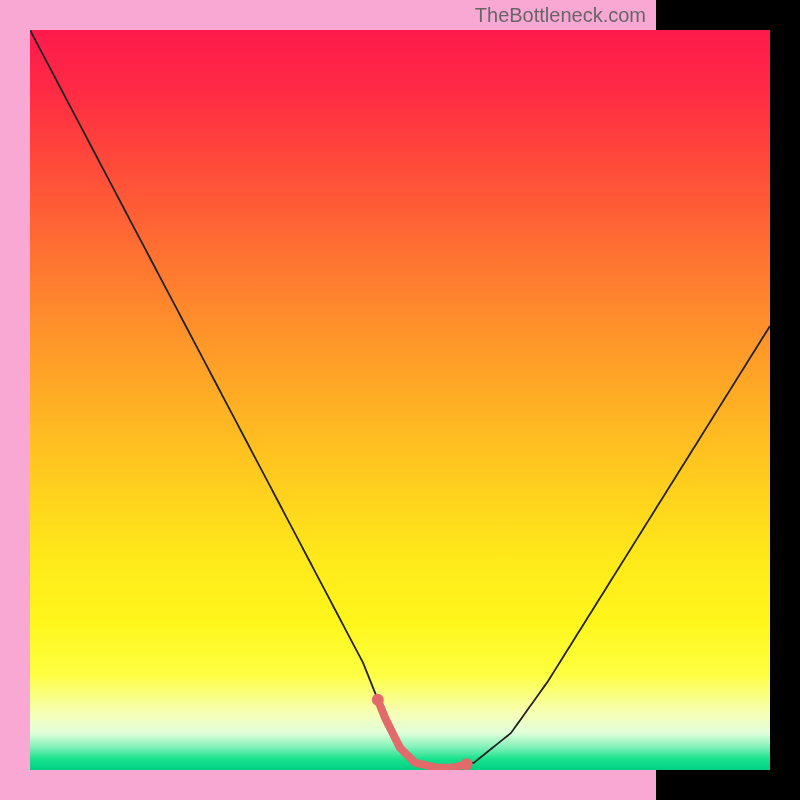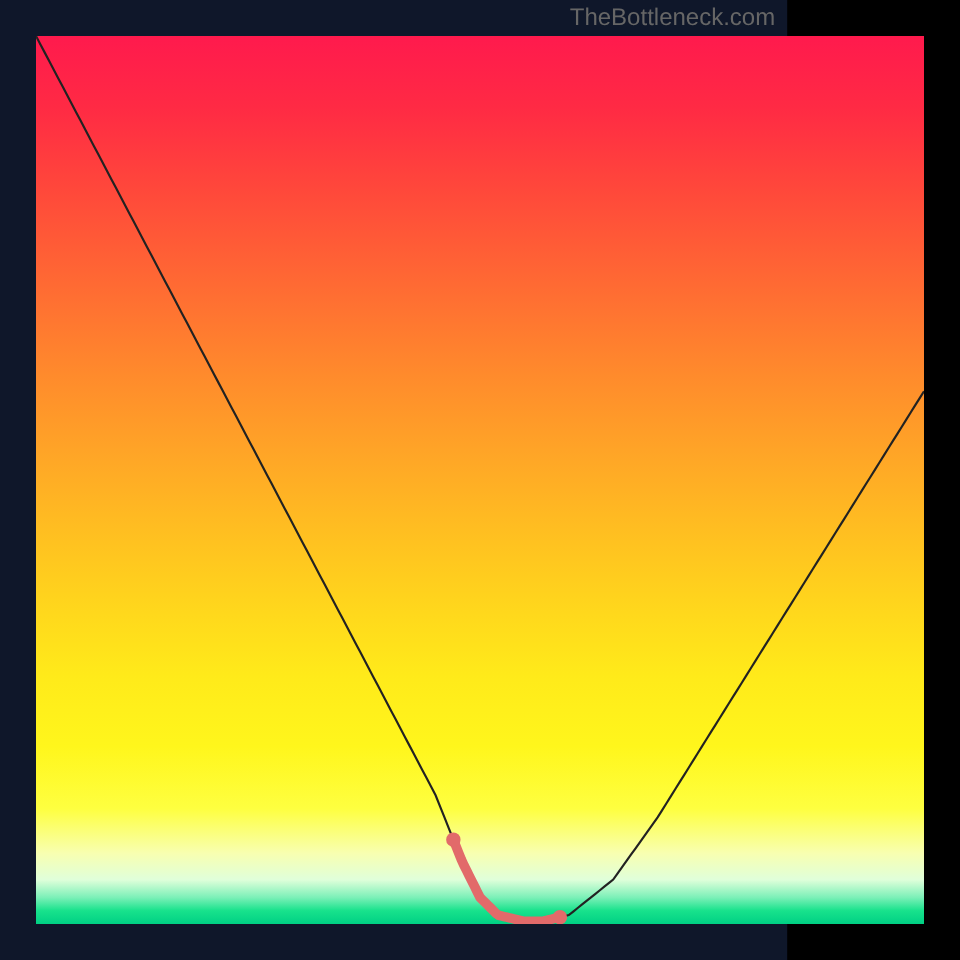--- a/index.html
+++ b/index.html
@@ -8,21 +8,21 @@
     width: 800px;
     height: 800px;
     background: #000;
     overflow: hidden;
     font-family: Arial, Helvetica, sans-serif;
   }
   .frame {
     position: relative;
     width: 656px;
     height: 800px;
-    background: #0f172a;
+    background: #f9a8d4;
   }
   .plot-area {
     position: absolute;
     left: 30px;
     top: 30px;
     width: 740px;
     height: 740px;
     background: linear-gradient(to bottom,
       #ff1a4d 0%,
       #ff2a44 8%,

